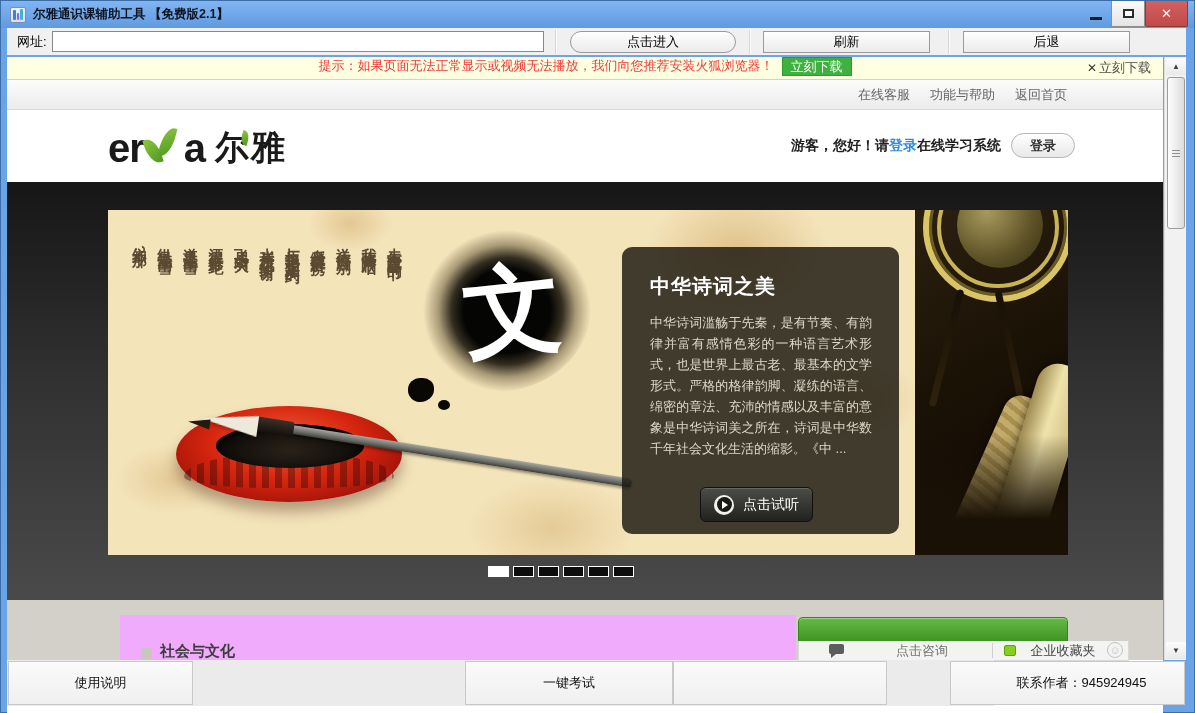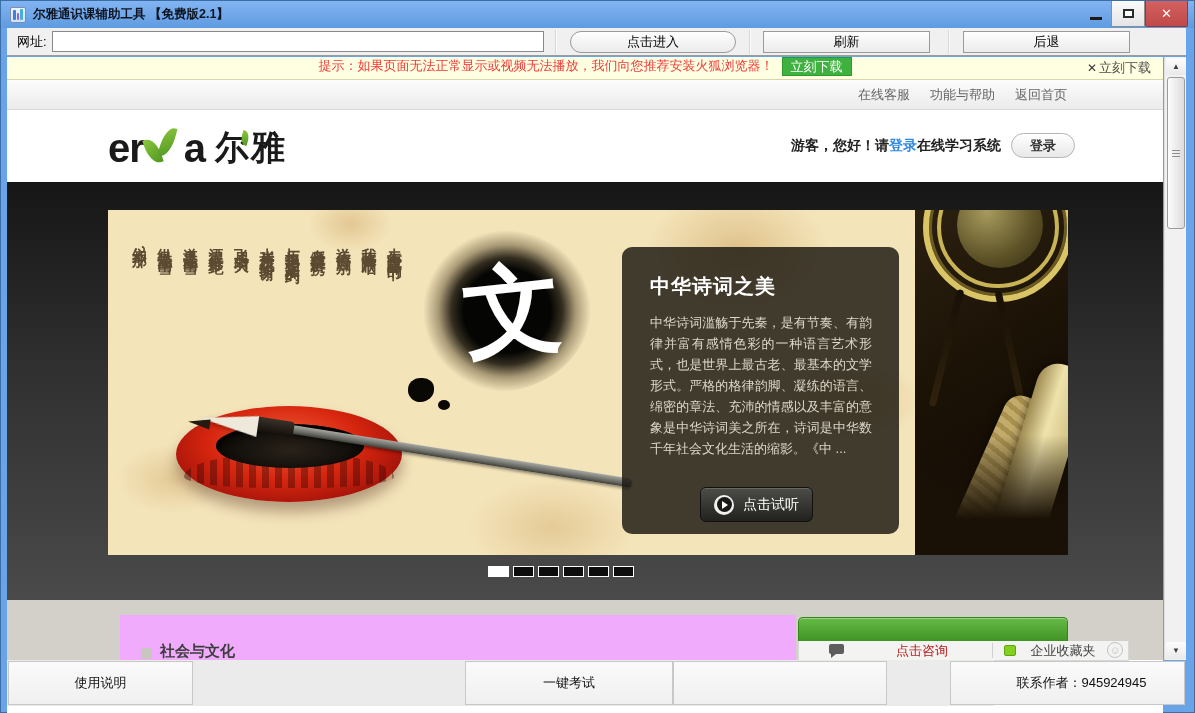--- a/index.html
+++ b/index.html
@@ -126,21 +126,21 @@
   
   .lower { position:absolute; left:0; top:520px; width:100%; height:60px; background:#d3d0c9; }
   .content-panel { position:absolute; left:101px; top:15px; width:676px; height:45px; background:#f0abfc;margin-left:12px; }
   .sec-bullet { position:absolute; left:21px; top:33px; width:11px; height:11px; background:#c9c6c0; }
   .sec-title { position:absolute; left:40px; top:27px; font-size:15px; font-weight:bold; color:#3c3c3c; }
   .green-head { position:absolute; left:791px; top:17px; width:270px; height:24px; border:1px solid #35851c; border-bottom:none; border-radius:5px 5px 0 0;
     background:linear-gradient(#66bb47,#3f9424); box-shadow:inset 0 1px 0 rgba(255,255,255,.35); }
   .widget-row { position:absolute; left:791px; top:41px; width:331px; height:20px; background:#f3f3f2; border:1px solid #d8d8d8; border-top:none; }
   .bubble-icon { position:absolute; left:30px; top:3px; width:15px; height:10px; background:#5d5d5d; border-radius:2px; }
   .bubble-icon::after { content:""; position:absolute; left:2px; bottom:-4px; border-top:4px solid #5d5d5d; border-right:5px solid transparent; }
-  .consult-label { position:absolute; left:60px; top:0; width:126px; text-align:center; line-height:19px; font-size:13px; color:#b91c1c; cursor:pointer; }
+  .consult-label { position:absolute; left:60px; top:0; width:126px; text-align:center; line-height:19px; font-size:13px; color:#737373; cursor:pointer; }
   .row-divider { position:absolute; left:193px; top:2px; width:1px; height:15px; background:#cfcfcf; }
   .green-dot { position:absolute; left:205px; top:4px; width:12px; height:11px; background:#85d01f; border:1px solid #5ca60d; border-radius:2px; }
   .fav-label { position:absolute; left:224px; top:0; width:80px; text-align:center; line-height:19px; font-size:13px; color:#444; cursor:pointer; }
   .smiley { position:absolute; left:308px; top:1px; width:16px; height:16px; border-radius:50%; border:1px solid #c3c3c3; color:#c3c3c3; font-size:11px; line-height:14px; text-align:center; }
 
   
   .scrollbar { position:absolute; left:1164px; top:57px; width:22px; height:603px; background:#f1f1f1; border-left:1px solid #dedede; }
   .sb-up, .sb-down { position:absolute; left:1px; width:20px; height:17px; background:linear-gradient(#fdfdfd,#e9e9e9); display:flex; align-items:center; justify-content:center; font-size:8px; color:#3f3f3f; cursor:pointer; }
   .sb-up { top:1px; }
   .sb-down { bottom:1px; }

